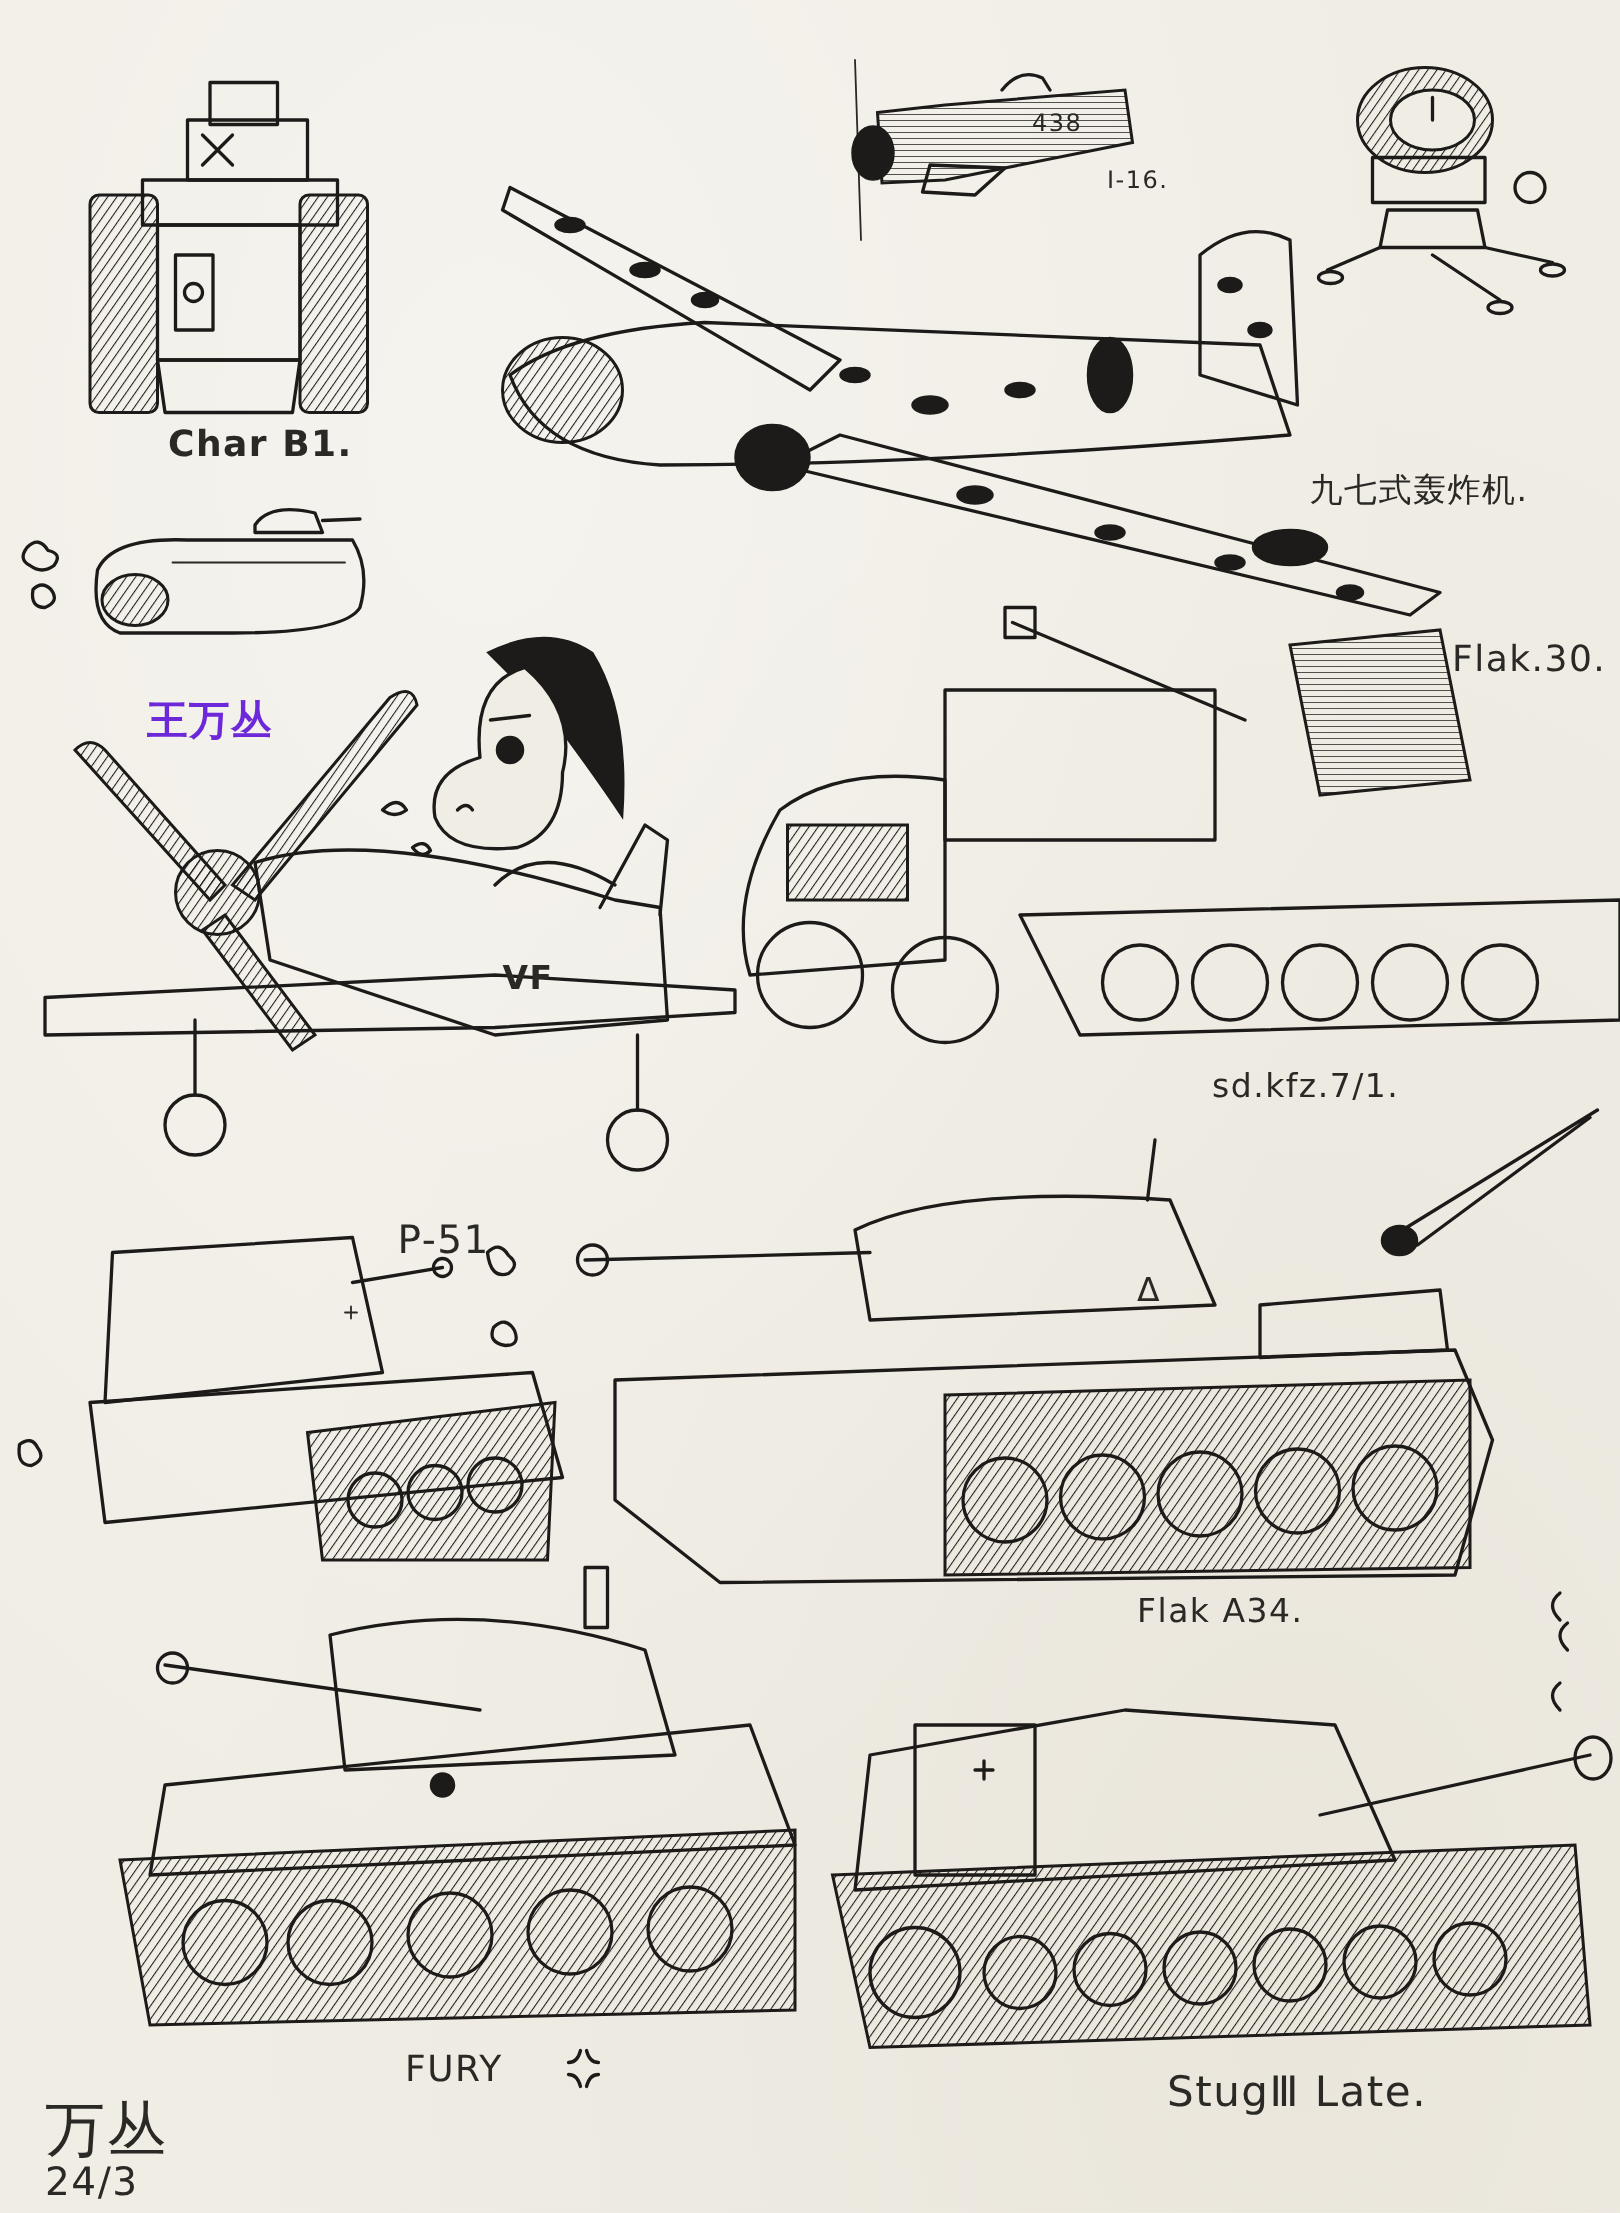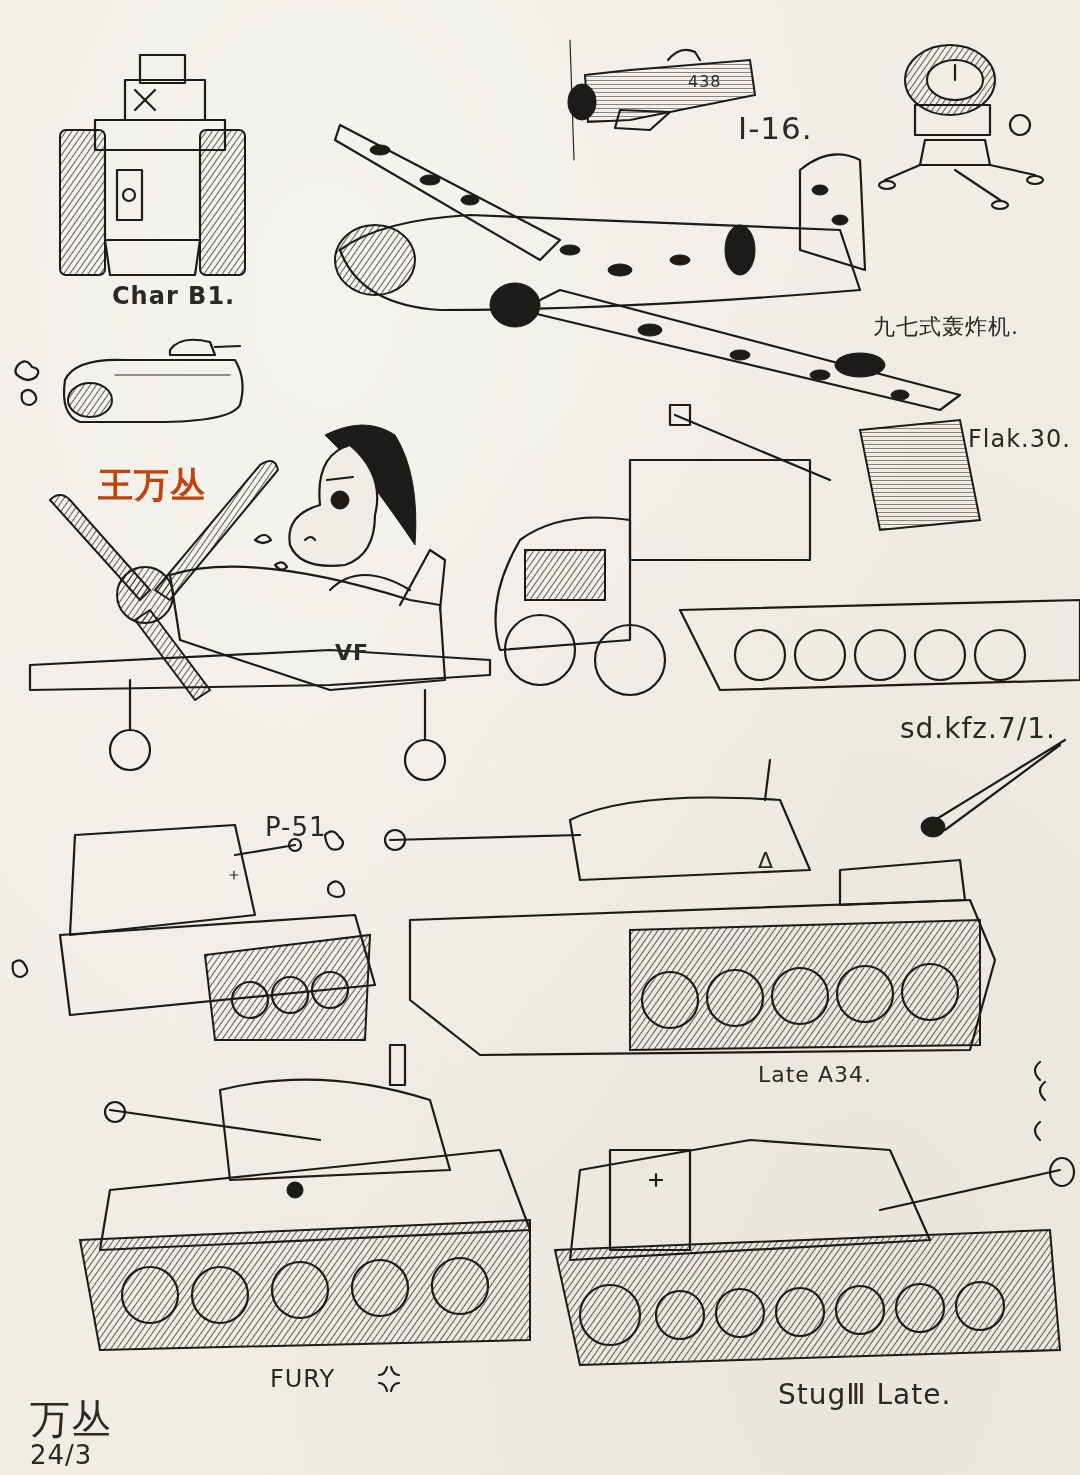--- a/index.html
+++ b/index.html
@@ -10,21 +10,21 @@
      #f0ede5;}
   .sketch{position:absolute;}
   .sketch svg{width:100%;height:100%;display:block;overflow:visible;}
   .ink{fill:none;stroke:#1d1b19;stroke-width:2.2;stroke-linecap:round;stroke-linejoin:round;}
   .ink-thin{fill:none;stroke:#2a2724;stroke-width:1.2;stroke-linecap:round;}
   .ink-fill{fill:#1d1b19;stroke:#1d1b19;}
   .hatch{fill:url(#hatch);stroke:#1d1b19;stroke-width:2;}
   .hatch2{fill:url(#hatch2);stroke:#1d1b19;stroke-width:2;}
   .spot{fill:#f0ede5;stroke:#1d1b19;stroke-width:2;}
   .label{position:absolute;font-family:"DejaVu Sans",sans-serif;color:#2b2926;letter-spacing:1px;white-space:nowrap;}
-  .watermark{position:absolute;font-family:"DejaVu Sans",sans-serif;font-weight:bold;color:#c2410c;font-size:35px;letter-spacing:1px;}
+  .watermark{position:absolute;font-family:"DejaVu Sans",sans-serif;font-weight:bold;color:#6d28d9;font-size:27px;letter-spacing:1px;}
 </style>
 </head>
 <body>
 
 <div class="paper"></div>
 
 <svg width="0" height="0" style="position:absolute">
   <defs>
     <pattern id="hatch" width="5" height="5" patternUnits="userSpaceOnUse" patternTransform="rotate(35)">
       <line x1="0" y1="0" x2="0" y2="5" stroke="#1d1b19" stroke-width="1.4"></line>
@@ -71,21 +71,21 @@
 <div class="sketch" style="left:560px;top:40px;width:200px;height:100px;">
   <svg viewBox="0 0 200 100">
     <line class="ink-thin" x1="10" y1="0" x2="14" y2="120"></line>
     <ellipse class="ink-fill" cx="22" cy="62" rx="14" ry="18"></ellipse>
     <path class="hatch2" d="M25 35 L70 30 L190 20 L195 55 L70 80 L28 82 Z"></path>
     <path class="ink" d="M108 20 Q120 5 135 12 L140 20"></path>
     <path class="ink" d="M60 70 L110 72 L90 90 L55 88 Z"></path>
   </svg>
 </div>
 <div class="label" style="left:688px;top:72px;font-size:16px;">438</div>
-<div class="label" style="left:738px;top:110px;font-size:31px;">I-16.</div>
+<div class="label" style="left:738px;top:110px;font-size:16px;">I-16.</div>
 
 <div class="sketch" style="left:875px;top:25px;width:170px;height:190px;">
   <svg viewBox="0 0 170 190">
     <ellipse class="hatch" cx="75" cy="55" rx="45" ry="35"></ellipse>
     <ellipse class="spot" cx="80" cy="55" rx="28" ry="20"></ellipse>
     <line class="ink" x1="80" y1="40" x2="80" y2="55"></line>
     <rect class="ink" x="40" y="80" width="75" height="30"></rect>
     <circle class="ink" cx="145" cy="100" r="10"></circle>
     <path class="ink" d="M50 115 L110 115 L115 140 L45 140 Z"></path>
     <path class="ink" d="M45 140 L10 155 M115 140 L160 150 M80 145 L125 175"></path>
@@ -167,21 +167,21 @@
         <circle cx="150" cy="260" r="35"></circle>
       <circle cx="280" cy="255" r="25"></circle>
         <circle cx="340" cy="255" r="25"></circle>
       <circle cx="400" cy="255" r="25"></circle>
         <circle cx="460" cy="255" r="25"></circle>
       <circle cx="520" cy="255" r="25"></circle>
     </g>
   </svg>
 </div>
 <div class="label" style="left:968px;top:425px;font-size:24px;">Flak.30.</div>
-<div class="label" style="left:900px;top:712px;font-size:28px;">sd.kfz.7/1.</div>
+<div class="label" style="left:808px;top:712px;font-size:22px;">sd.kfz.7/1.</div>
 
 <div class="sketch" style="left:915px;top:735px;width:160px;height:110px;">
   <svg viewBox="0 0 160 110">
     <path class="ink" d="M150 5 L20 85 M145 10 L30 95"></path>
     <ellipse class="ink-fill" cx="18" cy="92" rx="12" ry="10"></ellipse>
   </svg>
 </div>
 
 <div class="sketch" style="left:55px;top:815px;width:325px;height:235px;">
   <svg viewBox="0 0 325 235">
@@ -221,21 +221,21 @@
     <g class="ink">
       <circle cx="290" cy="240" r="28"></circle>
         <circle cx="355" cy="238" r="28"></circle>
       <circle cx="420" cy="236" r="28"></circle>
         <circle cx="485" cy="234" r="28"></circle>
       <circle cx="550" cy="232" r="28"></circle>
     </g>
   </svg>
 </div>
 <div class="label" style="left:758px;top:848px;font-size:22px;">Δ</div>
-<div class="label" style="left:758px;top:1062px;font-size:22px;">Late A34.</div>
+<div class="label" style="left:758px;top:1062px;font-size:22px;">Flak A34.</div>
 
 <div class="sketch" style="left:70px;top:1040px;width:470px;height:315px;">
   <svg viewBox="0 0 470 315">
     <rect class="ink" x="320" y="5" width="15" height="40"></rect>
     <path class="ink" d="M40 70 L250 100"></path>
     <circle class="ink" cx="45" cy="72" r="10"></circle>
     <path class="ink" d="M150 50 Q250 25 360 60 L380 130 L160 140 Z"></path>
     <path class="ink" d="M40 150 L430 110 L460 190 L30 210 Z"></path>
     <path class="hatch" d="M10 200 L460 180 L460 300 L30 310 Z"></path>
     <g class="ink">

